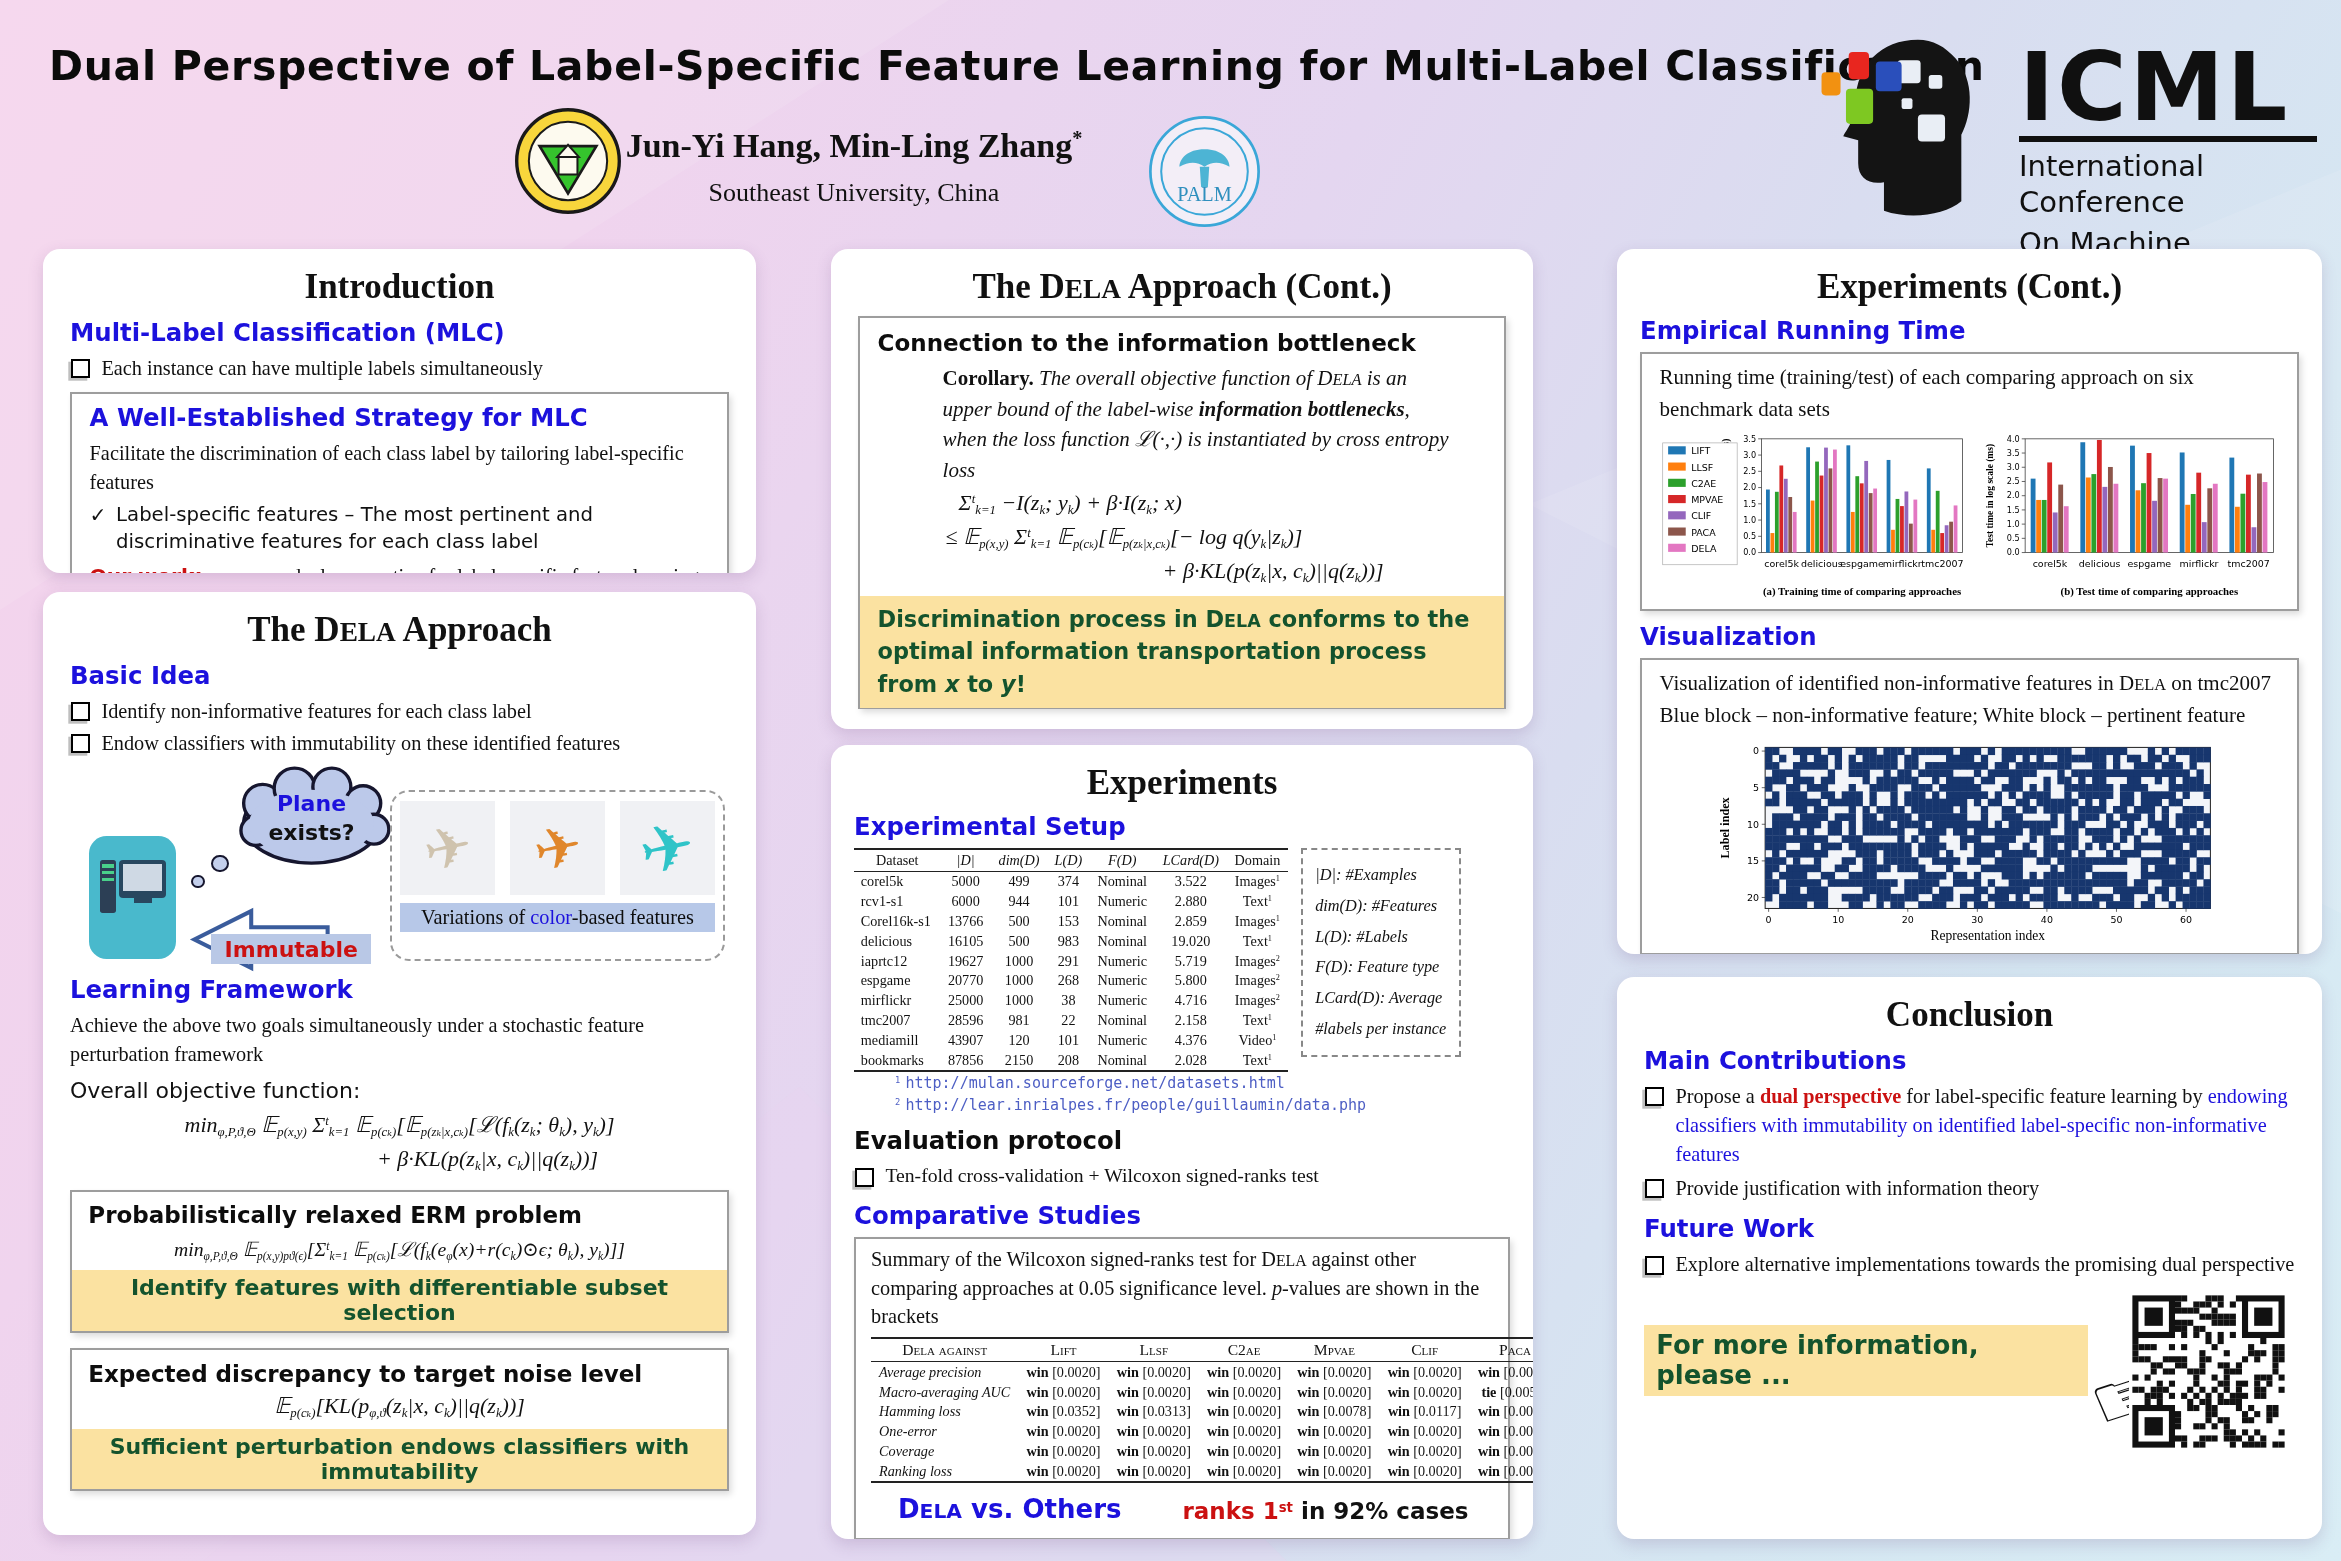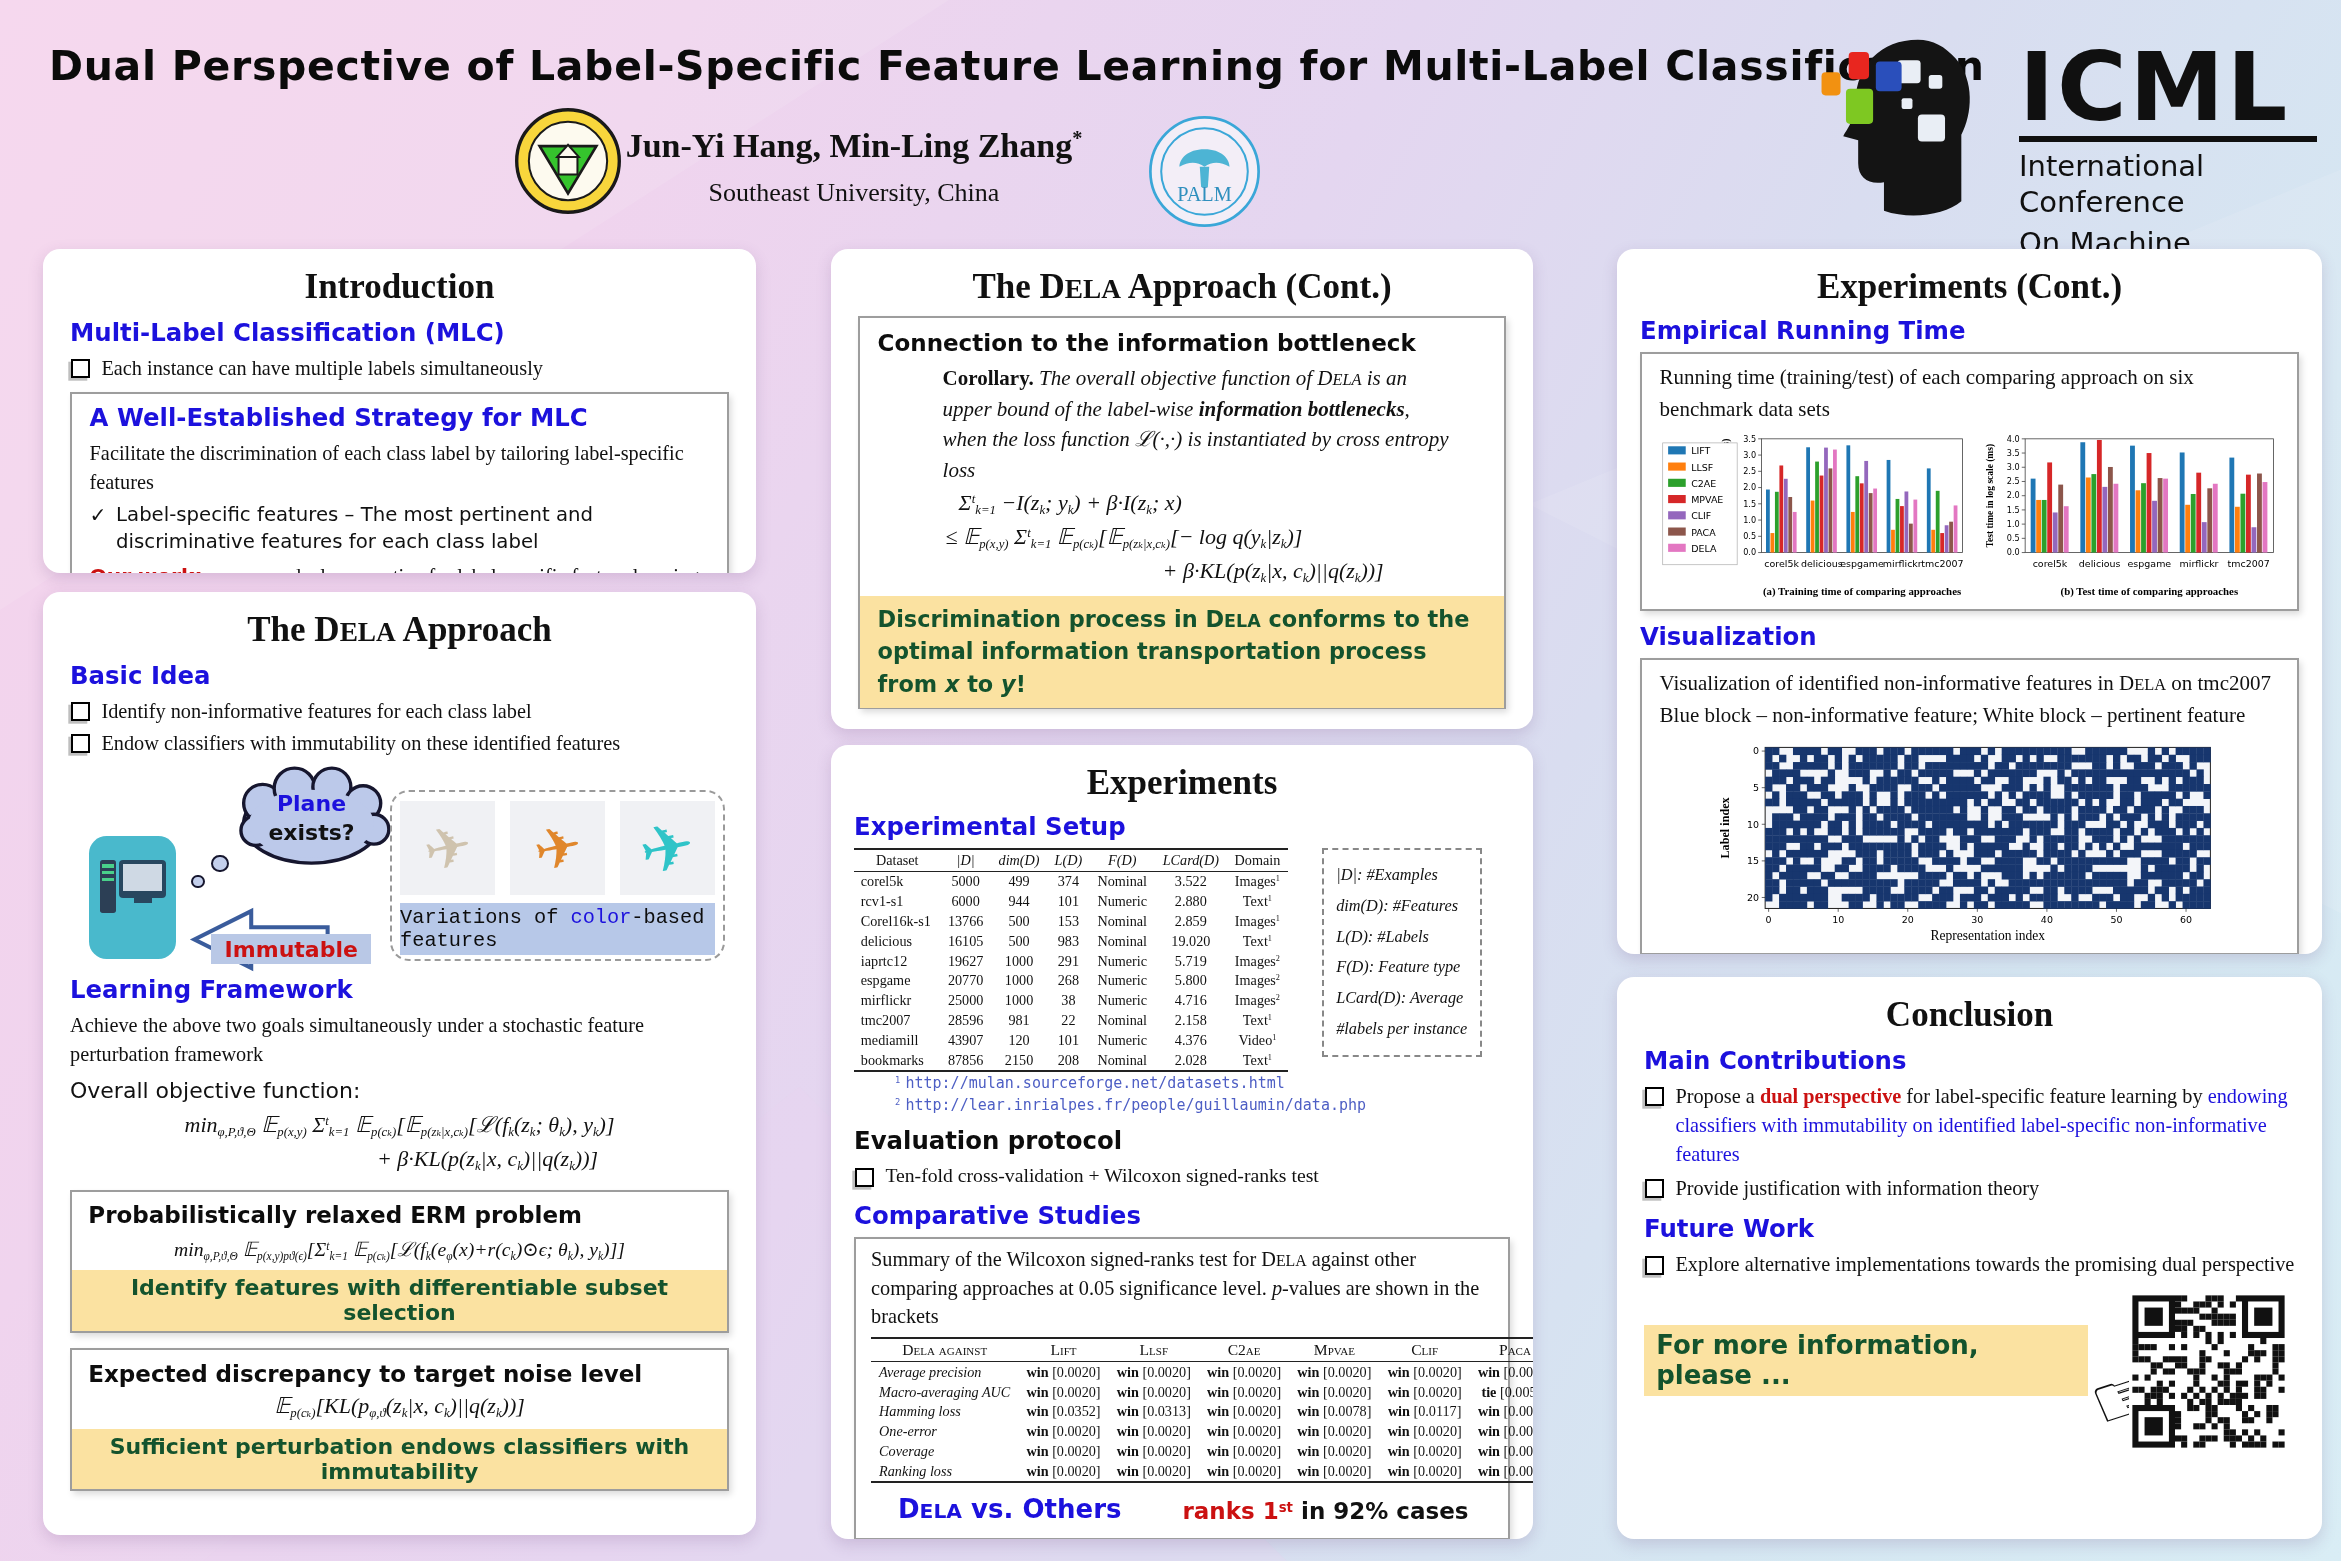--- a/index.html
+++ b/index.html
@@ -72,33 +72,33 @@
   .cloud{position:absolute;left:160px;top:1.4px;width:163px;height:114px;}
   .cloud .ct{position:absolute;width:100%;top:26px;text-align:center;font-family:"DejaVu Sans",sans-serif;font-weight:bold;font-size:22px;line-height:1.3;}
   .arrow{position:absolute;left:119px;top:144px;}
   .immu{position:absolute;left:141px;top:171px;background:#b9c8e6;color:#cb1111;font-family:"DejaVu Sans",sans-serif;
     font-weight:bold;font-size:22px;padding:2.7px 13.6px;}
   .dash{position:absolute;left:320px;top:27px;right:4.1px;height:171px;border:2.7px dashed #9a9a9a;border-radius:19px;padding:9.5px 8.1px 6.8px 8.1px;box-sizing:border-box;}
   .tiles{display:flex;justify-content:space-between;}
   .tile{width:95px;height:94px;background:#f0f1f4;display:flex;align-items:center;justify-content:center;}
   .plane{font-family:"DejaVu Sans",sans-serif;font-size:57px;transform:rotate(-12deg);}
   .p1{color:#cfc3ae;} .p2{color:#e0872c;} .p3{color:#2fc4c8;font-size:65px;}
-  .varcap{margin-top:8.1px;background:#b7c8e8;font-family:Liberation Mono, monospace;
+  .varcap{margin-top:8.1px;background:#b7c8e8;text-align:center;font-family:Liberation Serif, serif;
     font-size:20.3px;color:#0d0d0d;padding:2.7px 0;}
 
   .ebox{margin-top:15px;padding:6.8px 16.3px 0 16.3px;}
   .ebox .hl{margin:6.8px -16.3px 0 -16.3px;padding:5.4px 16.3px;text-align:center;font-size:22px;}
 
   
   .coro{font-size:21px;line-height:1.45;margin:4.1px 0 2.7px 65px;width:515px;}
   .hl-block{margin:9.5px -17.6px -1.4px -17.6px;padding:6.8px 17.6px 8.1px 17.6px;font-size:22.4px;line-height:1.45;text-align:left;}
 
   
   .setupline{font-family:"DejaVu Sans",sans-serif;font-size:22px;margin:2.7px 0 8.1px 0;}
-  .tblwrap{display:flex;gap:34px;align-items:flex-start;}
+  .tblwrap{display:flex;gap:13px;align-items:flex-start;}
   table.ds{border-collapse:collapse;font-size:14.2px;min-width:434px;}
   table.ds th{font-weight:normal;font-style:italic;padding:2px 6.8px;border-bottom:1.4px solid #222;}
   table.ds th:first-child,table.ds th:last-child{font-style:normal;}
   table.ds thead tr{border-top:2px solid #222;}
   table.ds td{padding:1.4px 6.8px;text-align:center;}
   table.ds td:first-child{text-align:left;}
   table.ds tbody tr:last-child td{border-bottom:2px solid #222;}
   .dslegend{border:2px dashed #888;padding:9.5px 12.2px;font-size:16.3px;font-style:italic;line-height:1.9;white-space:nowrap;}
   .fnote{font-family:"DejaVu Sans Mono","Liberation Mono",monospace;font-size:15px;color:#4d5ec4;margin-left:41px;line-height:1.5;}
   .compbox{margin-top:5.4px;padding:6.8px 15px 9.5px 15px;}

